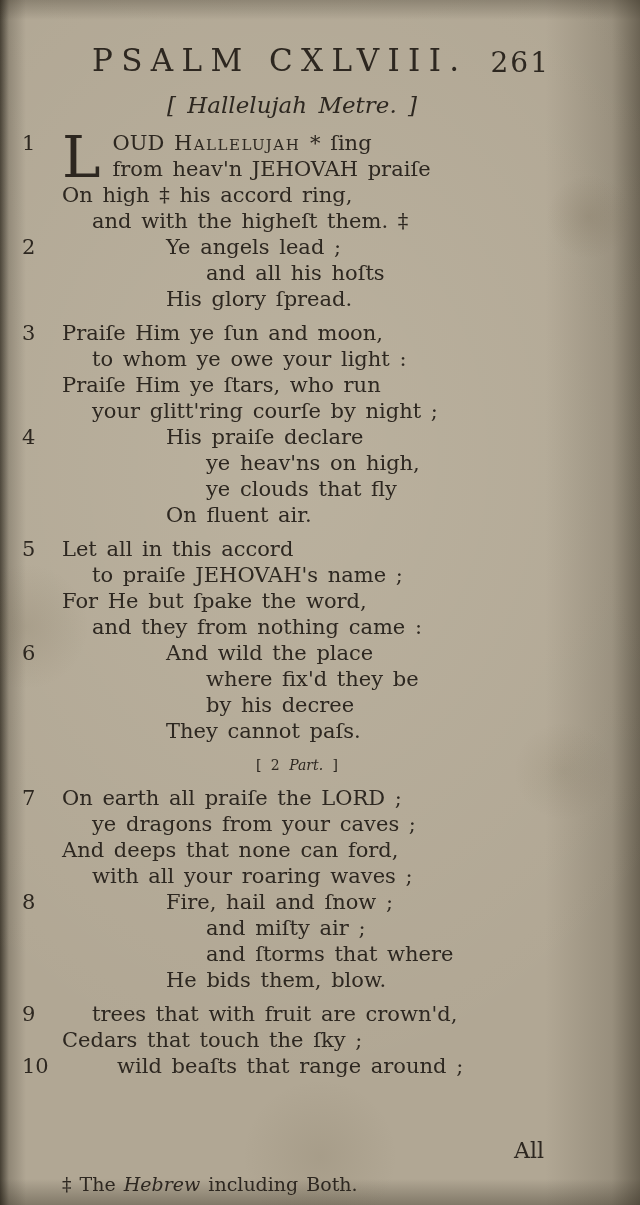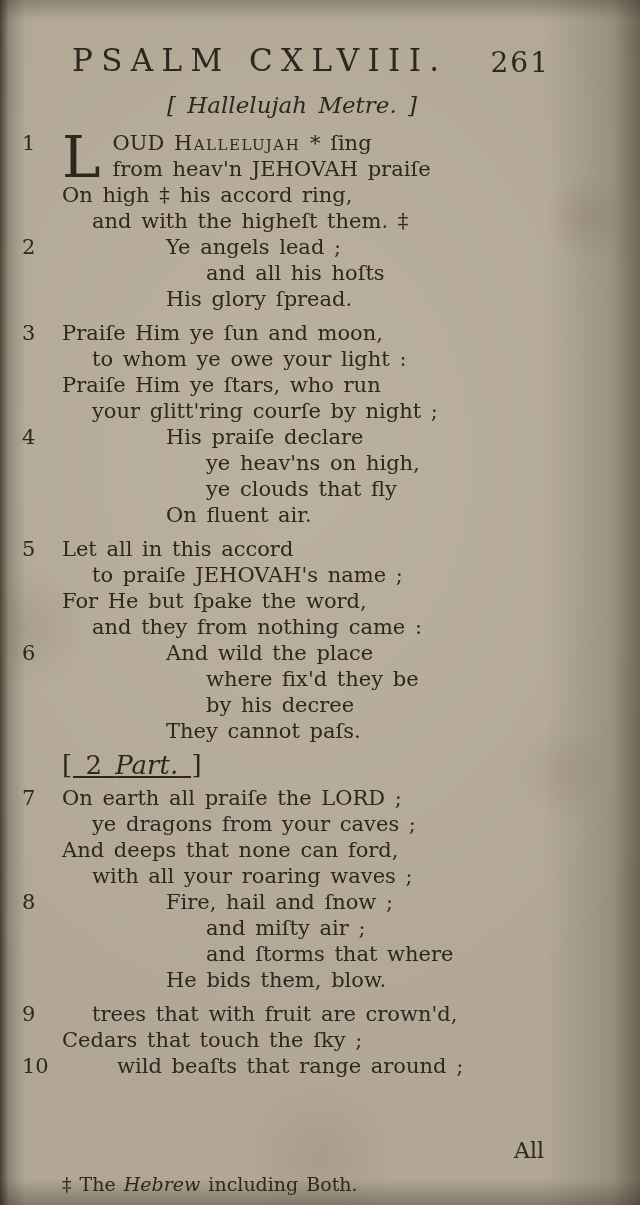--- a/index.html
+++ b/index.html
@@ -17,38 +17,38 @@
   }
   .stains{
     position:absolute;inset:0;pointer-events:none;
     background:
       radial-gradient(circle 60px at 92% 18%, rgba(96,84,60,.16), rgba(0,0,0,0) 70%),
       radial-gradient(circle 90px at 4% 52%, rgba(96,84,60,.14), rgba(0,0,0,0) 70%),
       radial-gradient(circle 70px at 88% 64%, rgba(96,84,60,.12), rgba(0,0,0,0) 70%),
       radial-gradient(circle 110px at 50% 96%, rgba(96,84,60,.12), rgba(0,0,0,0) 70%);
   }
   .header{position:relative;height:92px;}
-  .title{position:absolute;left:72px;top:42px;font-size:31px;letter-spacing:.27em;white-space:nowrap;}
+  .title{position:absolute;left:92px;top:42px;font-size:31px;letter-spacing:.27em;white-space:nowrap;}
   .pagenum{position:absolute;right:90px;top:46px;font-size:28px;letter-spacing:2px;}
   .metre{text-align:center;font-style:italic;font-size:23px;padding-right:56px;word-spacing:4px;}
   .body{position:relative;margin:12px 28px 0 62px;font-size:21px;line-height:26px;word-spacing:3px;}
   .line{position:relative;white-space:nowrap;}
   .vnum{position:absolute;left:-40px;top:0;width:36px;}
   .line.i0 .txt{margin-left:0;}
   .line.i1 .txt{margin-left:30px;}
   .line.i2 .txt{margin-left:55px;}
   .line.i3 .txt{margin-left:104px;}
   .line.i4 .txt{margin-left:144px;}
   .line.i5 .txt{margin-left:164px;}
   .stanza{margin-bottom:8px;}
   .opening{position:relative;margin-bottom:0;}
   .opening::after{content:"";display:block;clear:both;}
   .dropcap{float:left;font-size:58px;line-height:48px;padding:3px 12px 0 0;}
   .smallcaps{font-variant:small-caps;letter-spacing:1.5px;}
-  .part-heading{font-size:26px;padding-right:80px;margin:3px 0 7px;word-spacing:5px;text-decoration:underline;}
+  .part-heading{text-align:center;font-size:14px;padding-right:80px;margin:3px 0 7px;word-spacing:5px;}
   .part-heading i{font-style:italic;}
   .catchword{position:absolute;right:96px;bottom:42px;font-size:22px;}
   .footnote{position:absolute;left:62px;bottom:10px;font-size:19px;word-spacing:2px;text-align:center;}
   .footnote i{font-style:italic;}
 </style>
 </head>
 <body>
 
 <div class="page">
   <div class="stains"></div>

